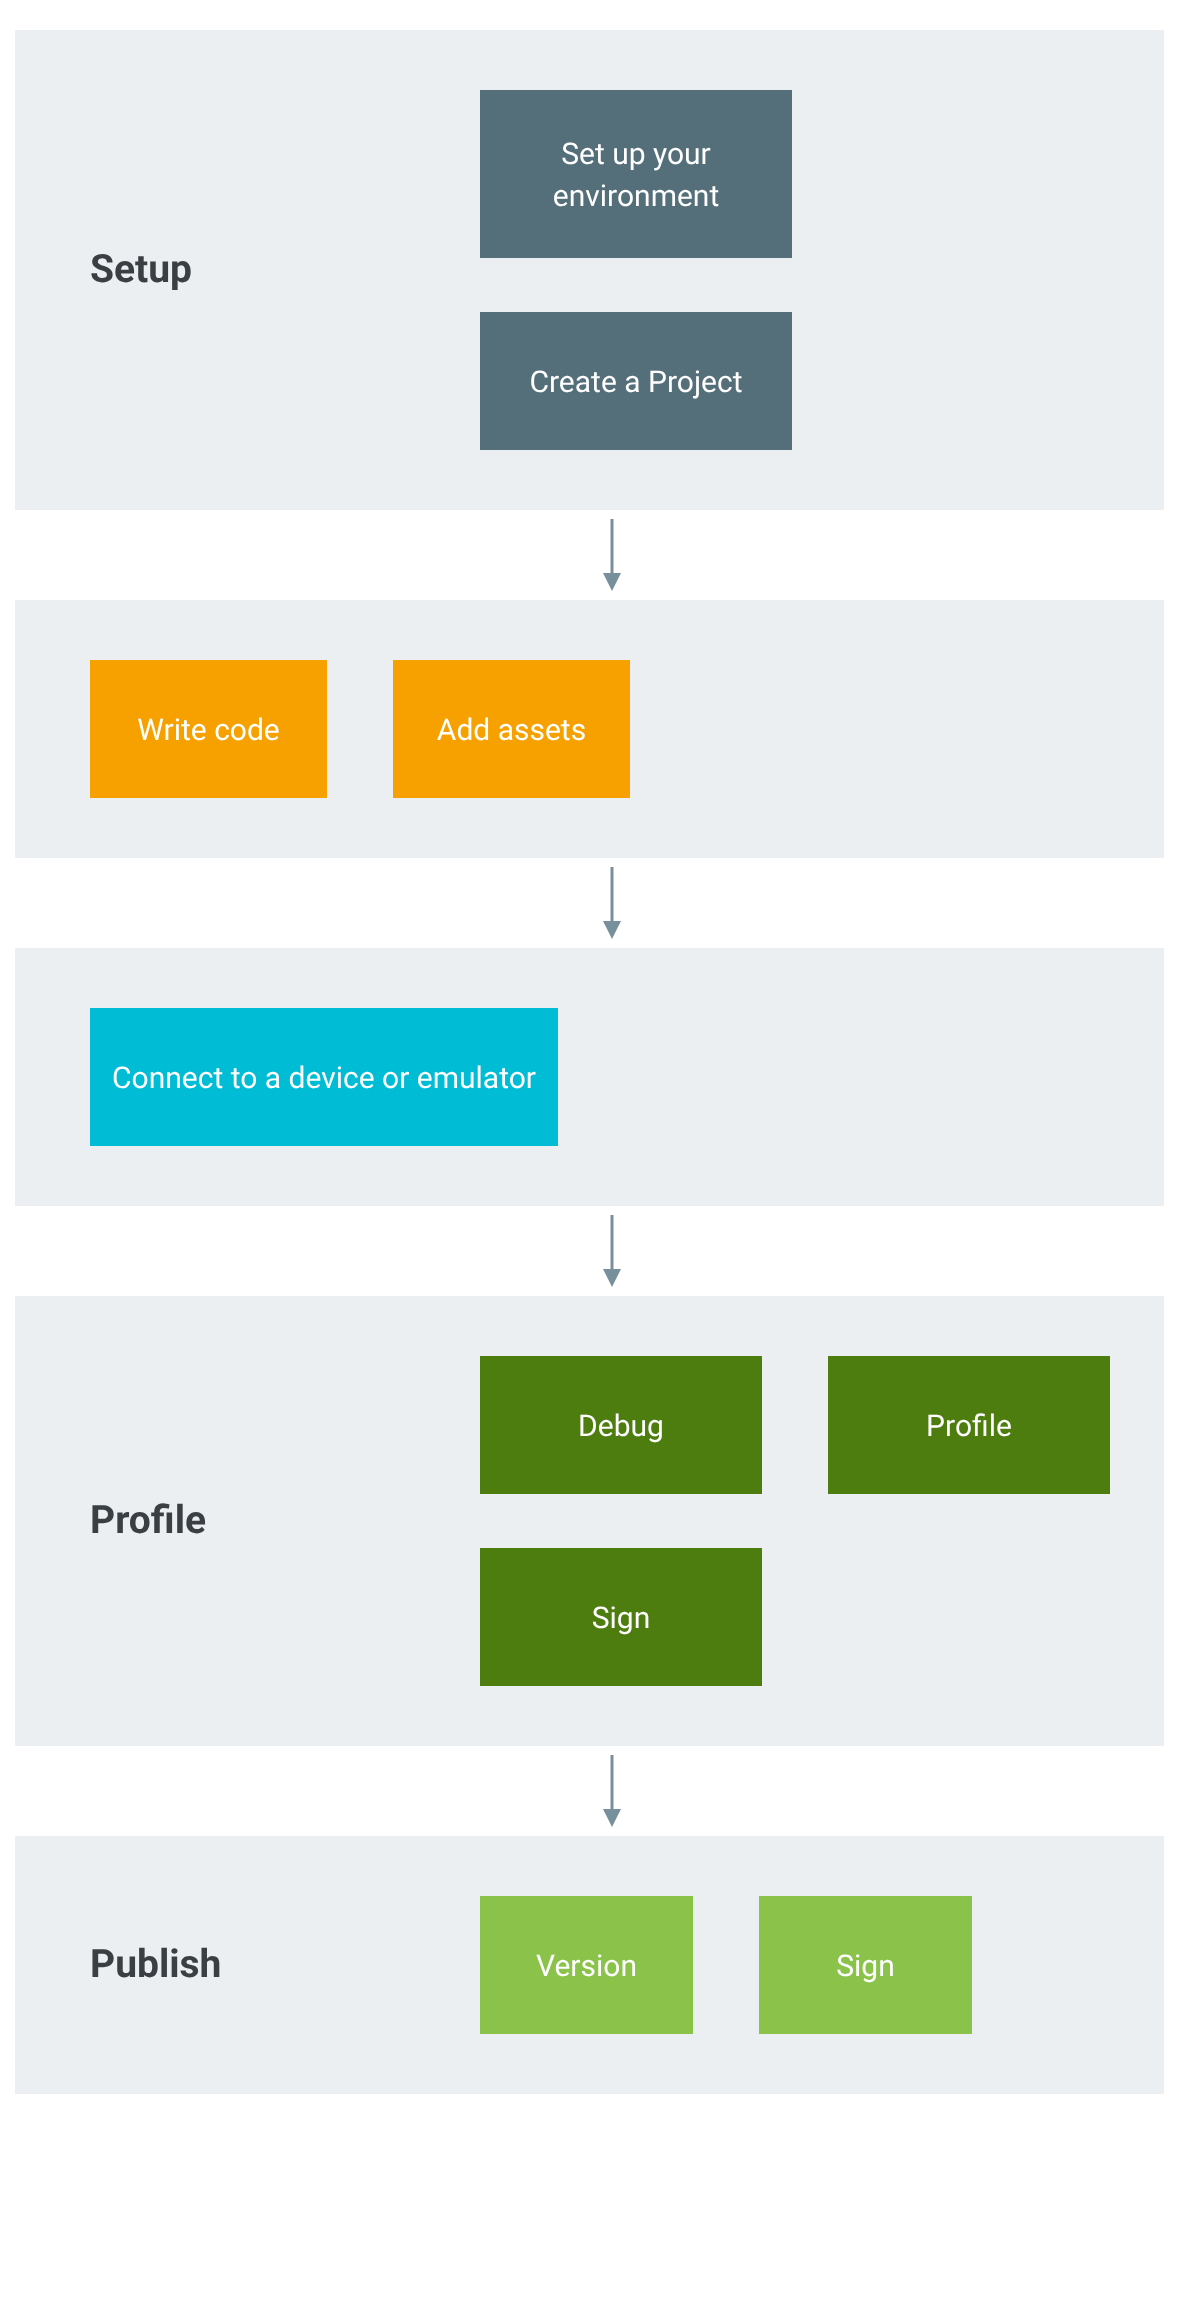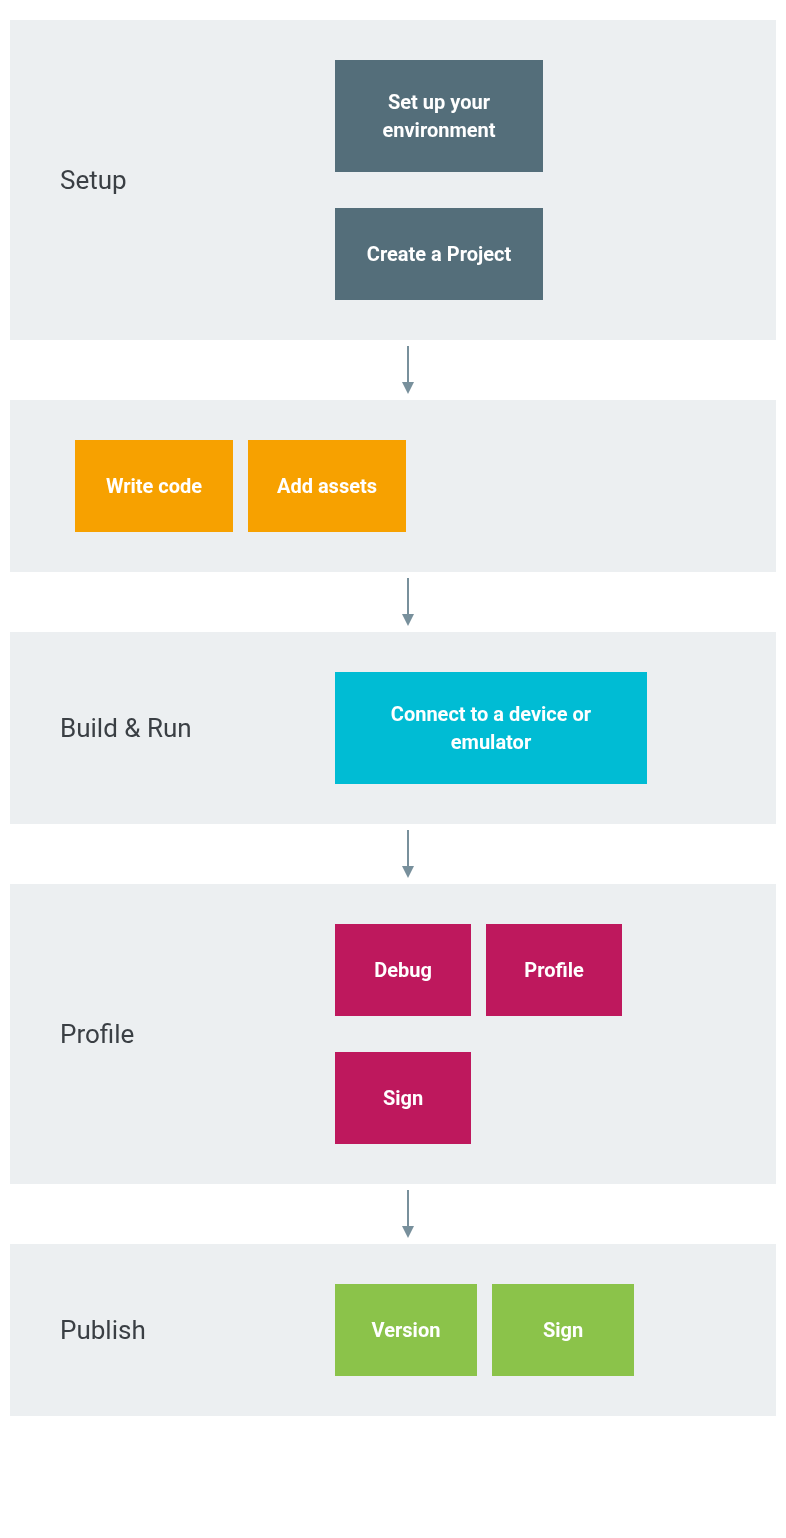--- a/index.html
+++ b/index.html
@@ -15,63 +15,63 @@
     }
     .stage {
       background: #eceff1;
       padding: 40px 50px;
       display: flex;
       align-items: center;
       margin-bottom: 0;
     }
     .stage-label {
       font-size: 26px;
-      font-weight: 400;
+      font-weight: 700;
       color: #3a3f44;
       width: 260px;
       flex-shrink: 0;
     }
     .stage-cards {
       display: flex;
       flex-direction: column;
       gap: 36px;
       flex: 1;
     }
     .stage-cards-row {
       display: flex;
       flex-direction: row;
+      gap: 44px;
     }
     .card {
       padding: 28px 14px;
       color: #ffffff;
       font-size: 20px;
-      font-weight: 700;
+      font-weight: 400;
       text-align: center;
       display: flex;
       align-items: center;
       justify-content: center;
       line-height: 1.4;
       min-height: 92px;
-      margin-left: 15px;
     }
     .card-setup {
       background: #546e7a;
       width: 208px;
     }
     .card-write {
       background: #f7a100;
       width: 158px;
     }
     .card-build {
       background: #00bcd4;
       width: 312px;
     }
     .card-iterate {
-      background: #be185d;
-      width: 136px;
+      background: #4d7c0f;
+      width: 188px;
     }
     .card-publish {
       background: #8bc34a;
       width: 142px;
     }
     .arrow-container {
       display: flex;
       justify-content: center;
       padding: 8px 0;
       height: 60px;
@@ -107,21 +107,20 @@
 </div>
 
 <div class="arrow-container">
   <svg width="16" height="48" viewBox="0 0 16 48">
     <line x1="8" y1="0" x2="8" y2="38" stroke="#78909c" stroke-width="2"></line>
     <polygon points="8,48 2,36 14,36" fill="#78909c"></polygon>
   </svg>
 </div>
 
 <div class="stage">
-  <div class="stage-label">Build &amp; Run</div>
   <div class="stage-cards">
     <div class="card card-build">Connect to a device or emulator</div>
   </div>
 </div>
 
 <div class="arrow-container">
   <svg width="16" height="48" viewBox="0 0 16 48">
     <line x1="8" y1="0" x2="8" y2="38" stroke="#78909c" stroke-width="2"></line>
     <polygon points="8,48 2,36 14,36" fill="#78909c"></polygon>
   </svg>

